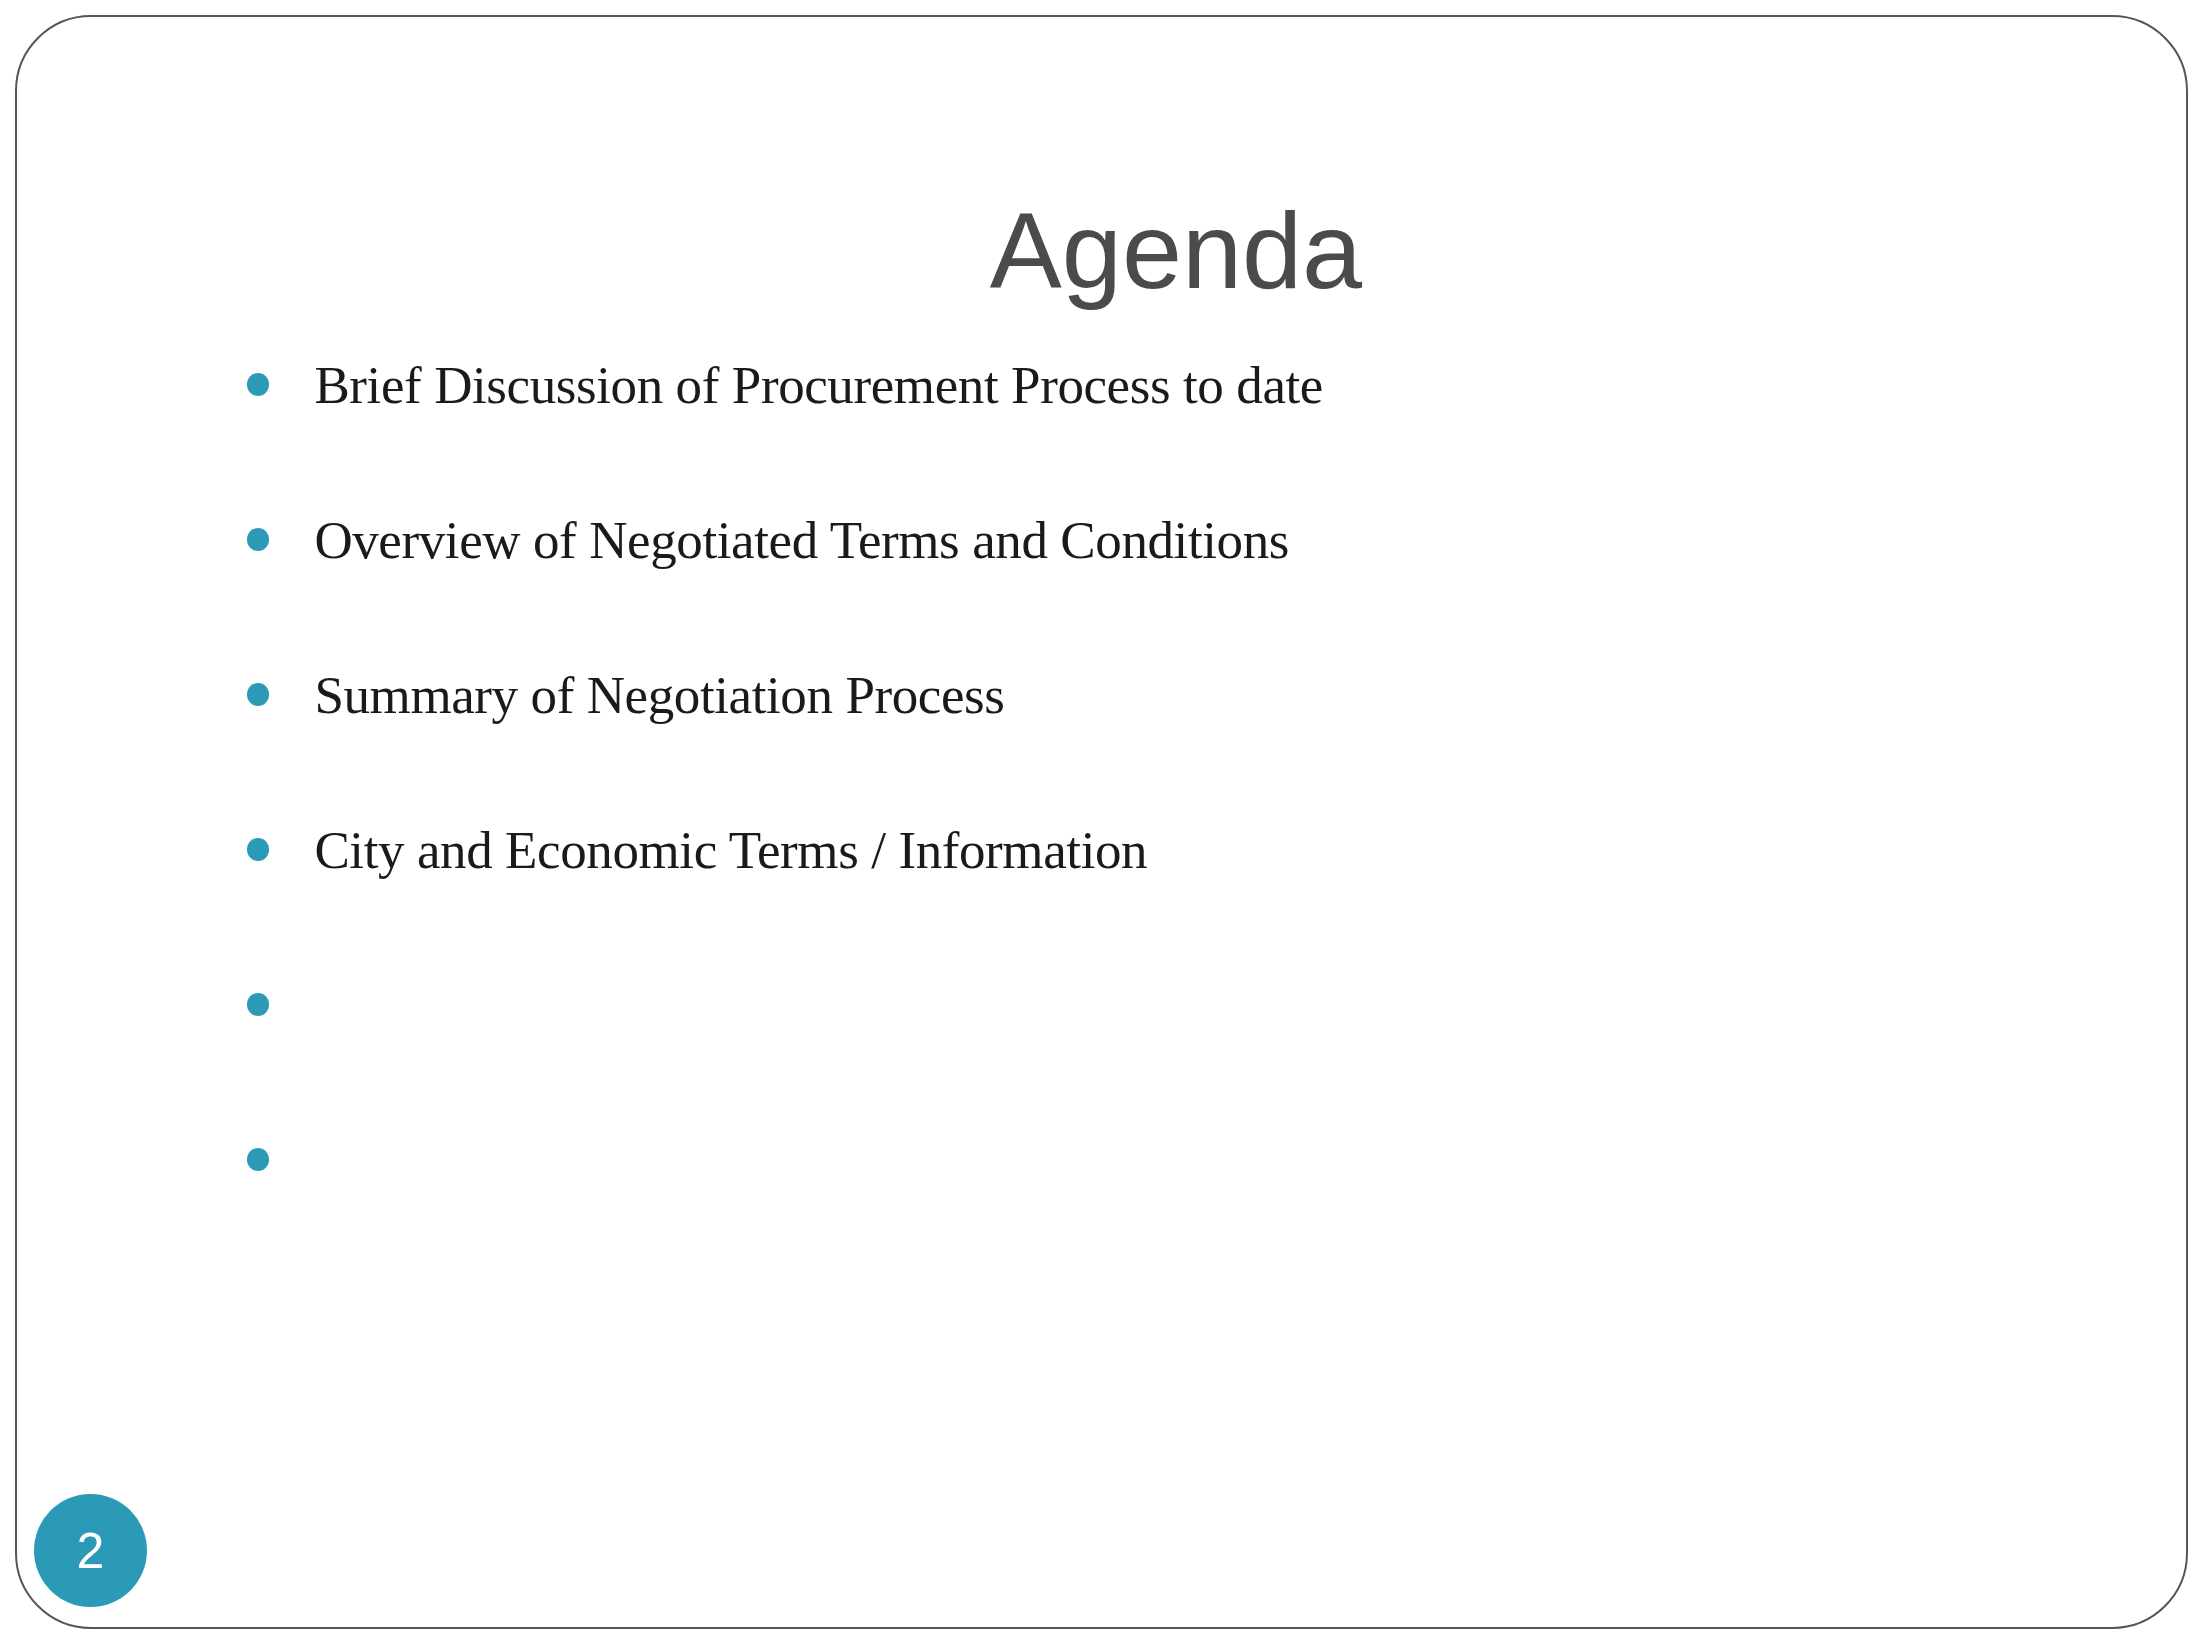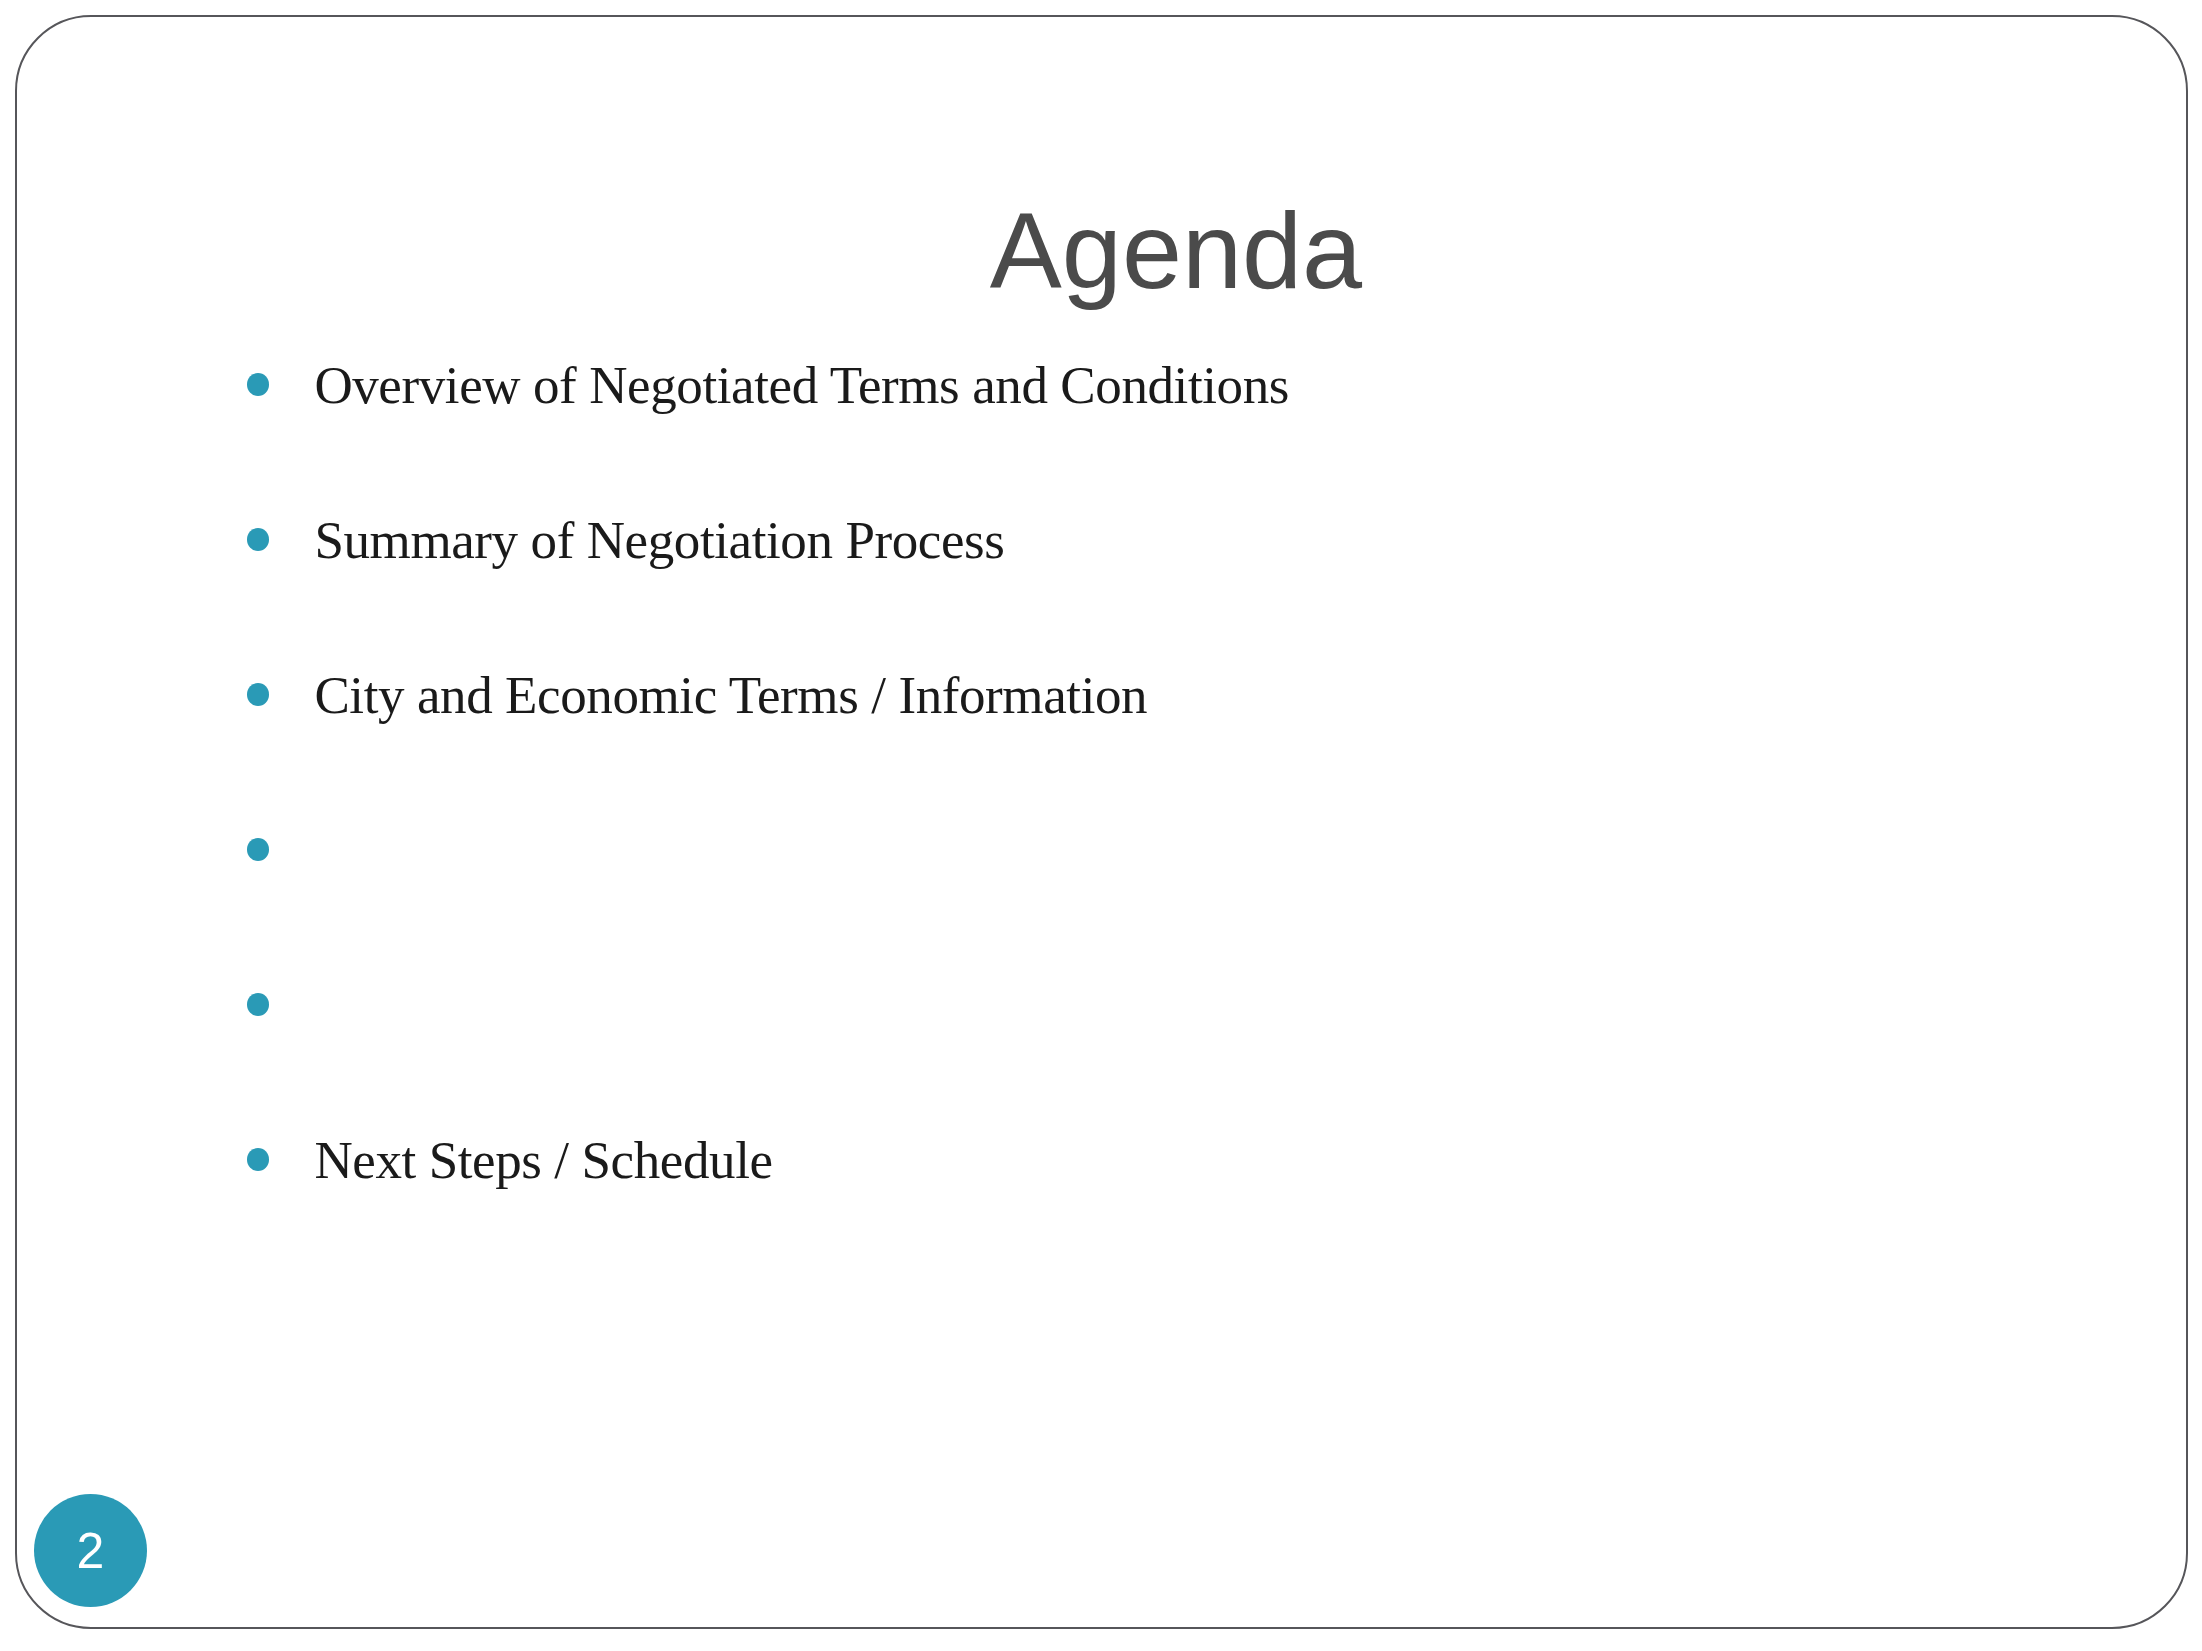--- a/index.html
+++ b/index.html
@@ -95,40 +95,40 @@
 
 <div class="slide">
 
   <div class="frame-border"></div>
 
   <h1 class="slide-title">Agenda</h1>
 
   <ul class="bullet-list">
     <li class="bullet-item">
       <span class="bullet-dot"></span>
+      <span class="bullet-text">Brief Discussion of Procurement Process to date</span>
+    </li>
+    <li class="bullet-item">
+      <span class="bullet-dot"></span>
       <span class="bullet-text">Overview of Negotiated Terms and Conditions</span>
     </li>
     <li class="bullet-item">
       <span class="bullet-dot"></span>
       <span class="bullet-text">Summary of Negotiation Process</span>
     </li>
     <li class="bullet-item">
       <span class="bullet-dot"></span>
       <span class="bullet-text">City and Economic Terms / Information</span>
     </li>
     <li class="bullet-item">
       <span class="bullet-dot"></span>
     </li>
     <li class="bullet-item">
       <span class="bullet-dot"></span>
     </li>
-    <li class="bullet-item">
-      <span class="bullet-dot"></span>
-      <span class="bullet-text">Next Steps / Schedule</span>
-    </li>
   </ul>
 
   <div class="page-badge">
     <span class="page-number">2</span>
   </div>
 
 </div>
 
 
 </body></html>

